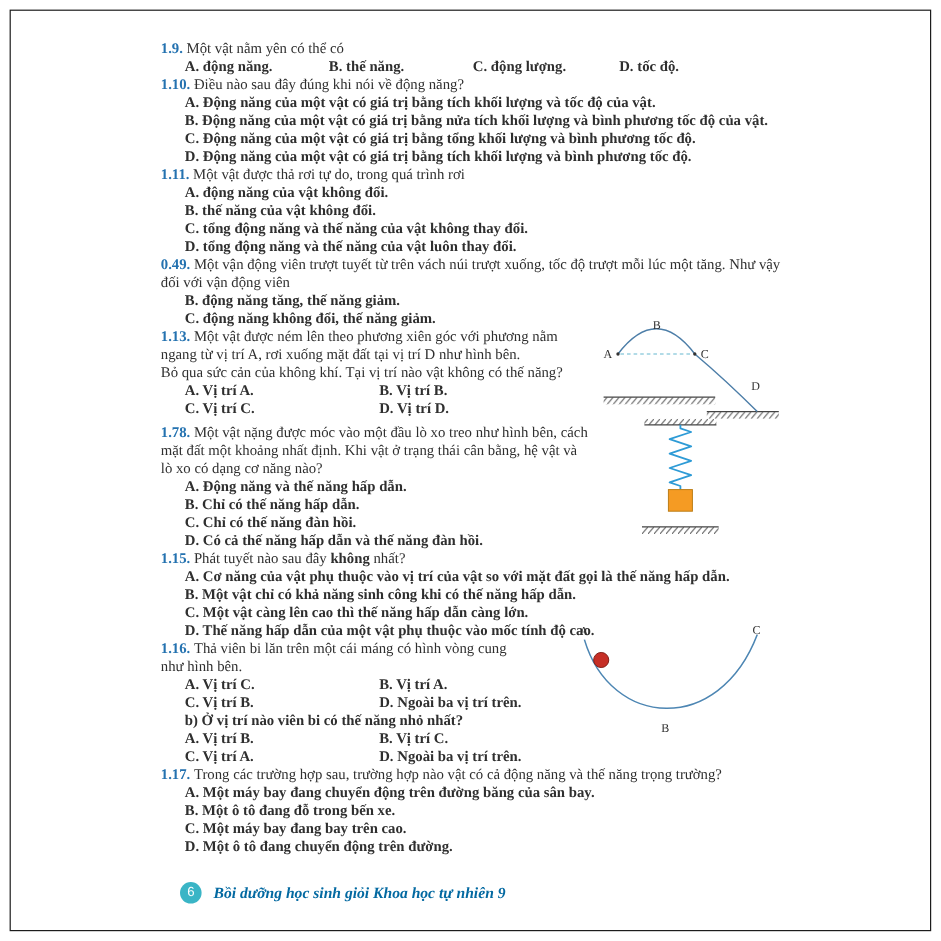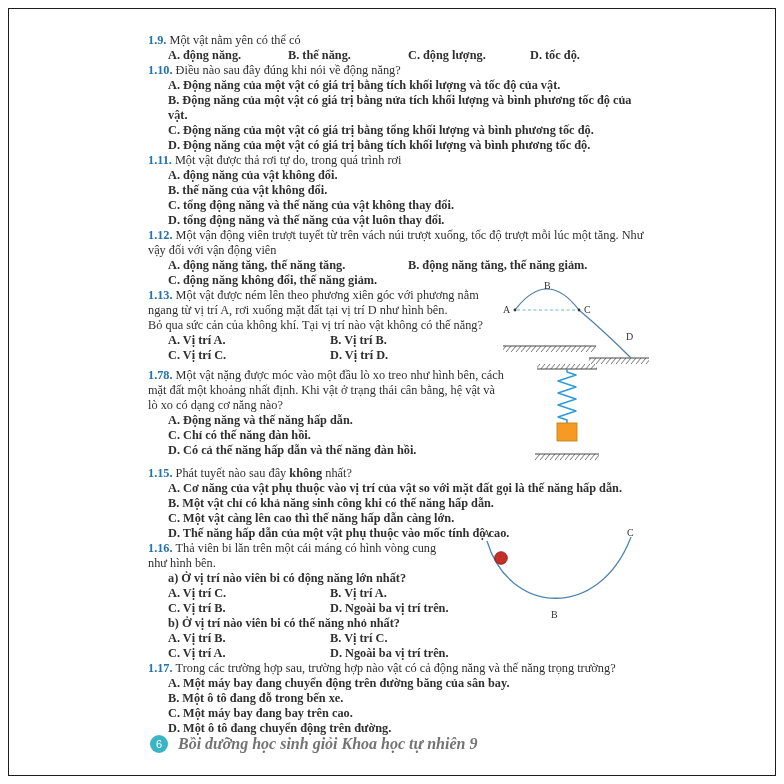--- a/index.html
+++ b/index.html
@@ -1,37 +1,37 @@
 <!DOCTYPE html>
 <html><head>
 <meta charset="utf-8">
 <style>
   * { margin:0; padding:0; box-sizing:border-box; }
   html,body { width:784px; height:784px; background:#fff; }
   body { font-family:"Liberation Serif","DejaVu Serif",serif; color:#2f2f2f; position:relative; }
   .page { position:absolute; left:8px; top:8px; right:8px; bottom:8px; border:1px solid #1c1c1c; background:#fff; }
-  .content { position:absolute; left:139px; top:24px; right:124px; font-size:12.3px; line-height:15px; }
+  .content { position:absolute; left:125px; top:24px; right:124px; font-size:12.3px; line-height:15px; }
   .q { clear:both; }
   .qnum { font-weight:bold; color:#2472b0; margin-right:3px; }
   .subq { }
   .opts { padding-left:20px;font-weight:bold; }
   .optrow { display:flex; }
   .optrow span { flex:none; }
   .c120 { width:120px; } .c122 { width:122px; }
   .c162 { width:162px; } .c240 { width:240px; }
   .fig { float:right; }
   .fig13 { width:150px; height:86px; margin:-8px 0 2px 8px; }
   .fig14 { width:64px; height:100px; margin:-4px 52px 2px 8px; }
   .fig16 { width:160px; height:96px; margin:-14px 12px 2px 8px; }
   .fig text { font-family:"Liberation Serif","DejaVu Serif",serif; font-size:10px; fill:#333; }
   .footer { position:absolute; left:141px; bottom:22px; display:flex; align-items:center; gap:10px; }
   .pagenum { width:18px; height:18px; border-radius:50%; background:#3ab5c6; color:#fff;
              font-family:"Liberation Sans",sans-serif; font-size:11px; display:flex;
              align-items:center; justify-content:center; }
-  .ftext { font-style:italic; font-weight:bold; font-size:16px; color:#737373; }
+  .ftext { font-style:italic; font-weight:bold; font-size:13px; color:#0369a1; }
 </style>
 </head>
 <body>
 
 <div class="page">
   <div class="content">
 
     <div class="q">
       <div class="ln"><span class="qnum">1.9.</span><span>Một vật nằm yên có thể có</span></div>
       <div class="opts">
@@ -58,24 +58,23 @@
       <div class="ln"><span class="qnum">1.11.</span><span>Một vật được thả rơi tự do, trong quá trình rơi</span></div>
       <div class="opts">
         <div>A. động năng của vật không đổi.</div>
         <div>B. thế năng của vật không đổi.</div>
         <div>C. tổng động năng và thế năng của vật không thay đổi.</div>
         <div>D. tổng động năng và thế năng của vật luôn thay đổi.</div>
       </div>
     </div>
 
     <div class="q">
-      <div><span class="qnum">1.12.</span><span>Một vận động viên trượt tuyết từ trên vách núi trượt xuống, tốc độ trượt mỗi lúc một tăng. Như vậy đối với vận động viên</span></div>
+      <div><span class="qnum">0.49.</span><span>Một vận động viên trượt tuyết từ trên vách núi trượt xuống, tốc độ trượt mỗi lúc một tăng. Như vậy đối với vận động viên</span></div>
       <div class="opts">
         <div class="optrow">
-          <span class="c240">A. động năng tăng, thế năng tăng.</span>
           <span>B. động năng tăng, thế năng giảm.</span>
         </div>
         <div class="optrow">
           <span class="c240">C. động năng không đổi, thế năng giảm.</span>
         </div>
       </div>
     </div>
 
     <div class="q">
       <svg class="fig fig13" viewBox="0 0 150 86">
@@ -124,20 +123,21 @@
         <path d="M32 5 v3 l9 3 l-18 6 l18 6 l-18 6 l18 6 l-18 6 l18 6 l-18 6 l9 3 v3" fill="none" stroke="#2e9bd6" stroke-width="1.5" stroke-linejoin="round"></path>
         <rect x="22" y="59" width="20" height="18" fill="#f59b23" stroke="#b97a12" stroke-width="0.8"></rect>
         <rect x="0" y="90" width="64" height="6" fill="url(#h14)"></rect>
         <line x1="0" y1="90" x2="64" y2="90" stroke="#444" stroke-width="1"></line>
       </svg>
       <div class="ln"><span class="qnum">1.78.</span><span>Một vật nặng được móc vào một đầu lò xo treo như hình bên, cách</span></div>
       <div class="ln">mặt đất một khoảng nhất định. Khi vật ở trạng thái cân bằng, hệ vật và</div>
       <div class="ln">lò xo có dạng cơ năng nào?</div>
       <div class="opts">
         <div>A. Động năng và thế năng hấp dẫn.</div>
+        <div>B. Chỉ có thế năng hấp dẫn.</div>
         <div>C. Chỉ có thế năng đàn hồi.</div>
         <div>D. Có cả thế năng hấp dẫn và thế năng đàn hồi.</div>
       </div>
     </div>
 
     <div class="q">
       <div class="ln"><span class="qnum">1.15.</span><span>Phát tuyết nào sau đây </span><b>không</b><span> nhất?</span></div>
       <div class="opts">
         <div>A. Cơ năng của vật phụ thuộc vào vị trí của vật so với mặt đất gọi là thế năng hấp dẫn.</div>
         <div>B. Một vật chỉ có khả năng sinh công khi có thế năng hấp dẫn.</div>
@@ -150,21 +150,20 @@
       <svg class="fig fig16" viewBox="0 0 160 96">
         <path d="M8 14 C30 88 120 94 152 10" fill="none" stroke="#4d86b3" stroke-width="1.3"></path>
         <circle cx="22" cy="31" r="6.3" fill="#c62f26" stroke="#7e1a13" stroke-width="0.8"></circle>
         <text x="4" y="10">A</text>
         <text x="148" y="9">C</text>
         <text x="72" y="91">B</text>
       </svg>
       <div class="ln"><span class="qnum">1.16.</span><span>Thả viên bi lăn trên một cái máng có hình vòng cung</span></div>
       <div class="ln">như hình bên.</div>
       <div class="opts">
-        <div class="subq">a) Ở vị trí nào viên bi có động năng lớn nhất?</div>
         <div class="optrow">
           <span class="c162">A. Vị trí C.</span>
           <span>B. Vị trí A.</span>
         </div>
         <div class="optrow">
           <span class="c162">C. Vị trí B.</span>
           <span>D. Ngoài ba vị trí trên.</span>
         </div>
         <div class="subq">b) Ở vị trí nào viên bi có thế năng nhỏ nhất?</div>
         <div class="optrow">

